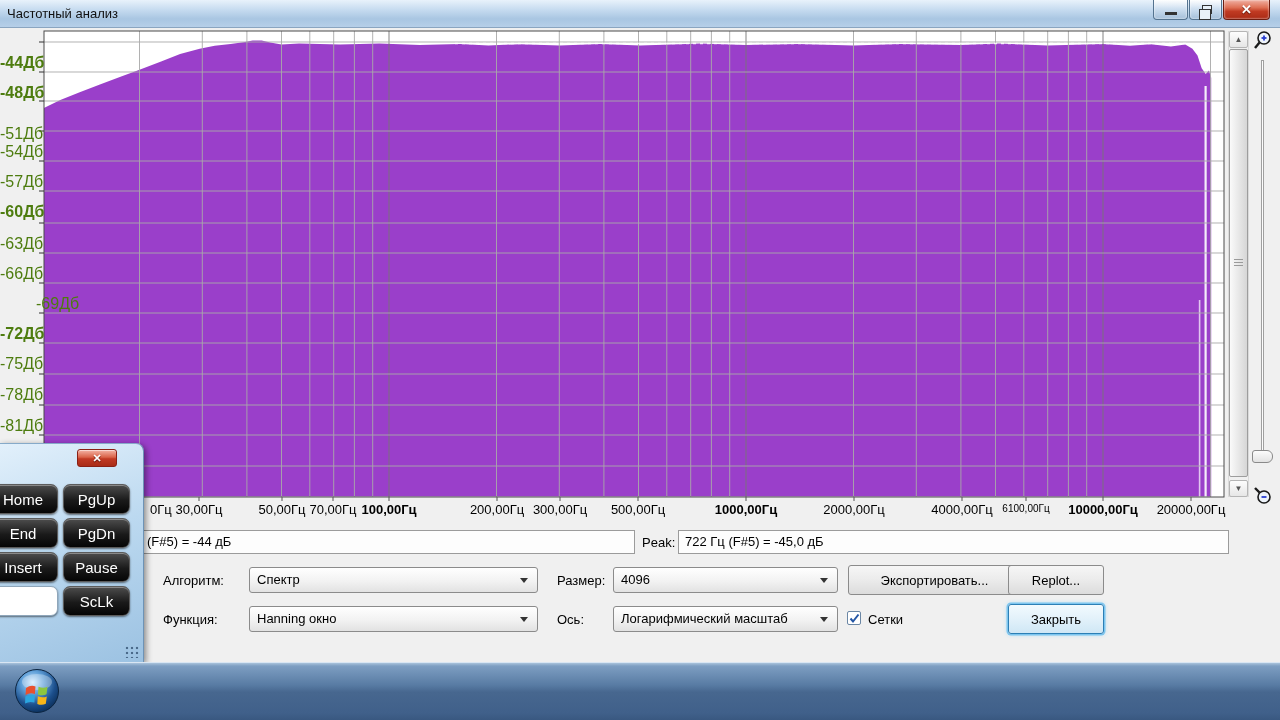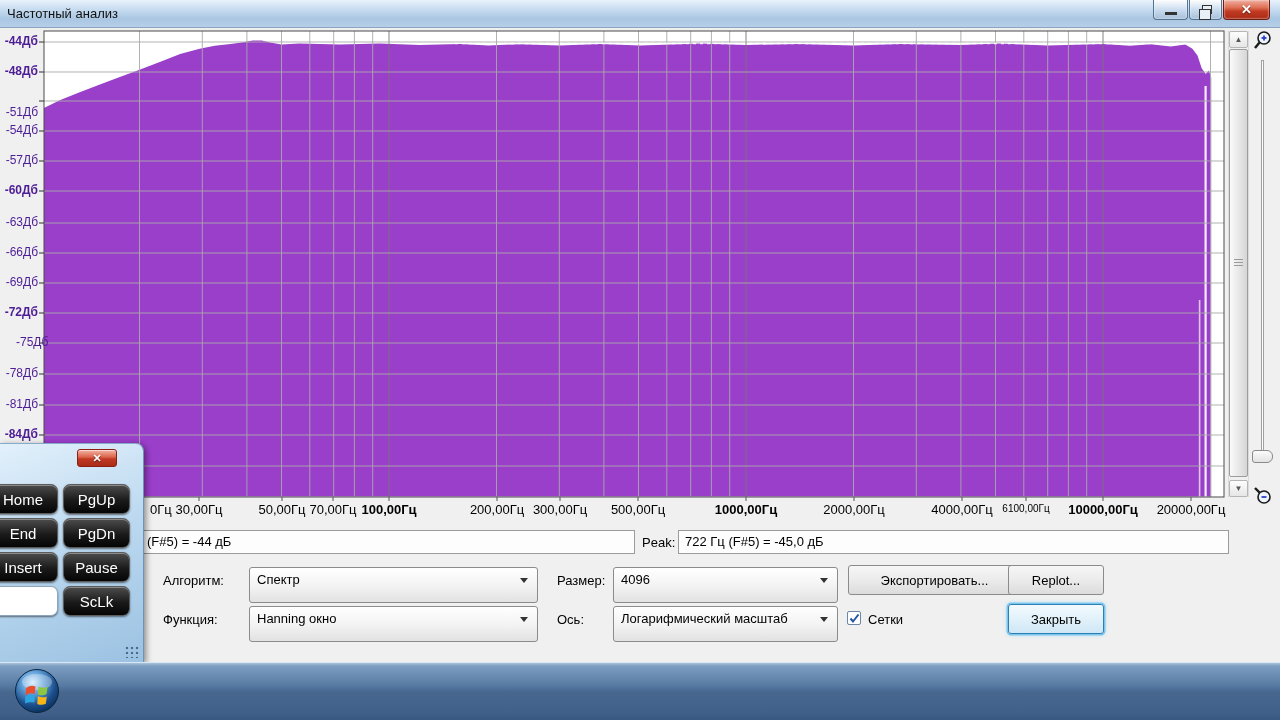--- a/index.html
+++ b/index.html
@@ -16,33 +16,33 @@
     background:linear-gradient(180deg,rgba(255,255,255,.85),rgba(210,225,240,.6) 45%,rgba(160,185,210,.55));
     display:flex;align-items:center;justify-content:center;margin-left:1px;box-shadow:inset 0 0 2px #fff;}
   .winbtn.min{width:35px}.winbtn.max{width:33px}.winbtn.close{width:47px;
     background:linear-gradient(180deg,#f0b0a2 0%,#de6f54 40%,#c03a22 60%,#aa2b16 100%);border-color:#6e1d10;}
   .glyph-min{width:12px;height:3px;background:#333;margin-top:8px;}
   .glyph-max{position:relative;width:10px;height:9px;border:1.5px solid #333;background:#e9f1f8;margin-left:3px;}
   .glyph-max:before{content:"";position:absolute;left:-4px;top:3px;width:10px;height:9px;border:1.5px solid #333;background:#e9f1f8;}
   .glyph-close{color:#fff;font-size:13px;font-weight:bold;text-shadow:0 1px 1px #5a1208;}
 
   
-  .dbl{position:absolute;left:0;width:38px;text-align:right;font-size:12px;color:#4c1d95;}
+  .dbl{position:absolute;left:0;width:38px;text-align:right;font-size:16px;color:#4d7c0f;margin-top:20px;}
   .dbl.b{font-weight:bold;}
   .fql{position:absolute;top:502px;font-size:13px;color:#000;white-space:nowrap;}
   .fql.b{font-weight:bold;}
   .fql.s{font-size:10px;top:503px;}
 
   
   .statbox{position:absolute;height:24px;background:#fdfdfd;border:1px solid #9b9b9b;
     font-size:13px;color:#000;line-height:22px;padding-left:6px;white-space:nowrap;overflow:hidden;}
   .lab{position:absolute;font-size:13px;color:#000;white-space:nowrap;}
 
   
-  .combo{position:absolute;height:36px;border:1px solid #8b8b8b;border-radius:3px;
+  .combo{position:absolute;height:26px;border:1px solid #8b8b8b;border-radius:3px;
     background:linear-gradient(180deg,#ffffff,#f2f2f2 55%,#e2e2e2);
     font-size:13px;line-height:24px;padding-left:7px;color:#000;}
   .combo .arr{position:absolute;right:9px;top:10px;width:0;height:0;
     border-left:4.5px solid transparent;border-right:4.5px solid transparent;border-top:5.5px solid #333;}
   .btn{position:absolute;height:30px;border:1px solid #8b8b8b;border-radius:3px;
     background:linear-gradient(180deg,#f6f6f6,#ebebeb 50%,#dcdcdc);
     font-size:13px;color:#000;display:flex;align-items:center;justify-content:center;}
   .btn.default{border-color:#2c7fb5;box-shadow:0 0 0 1.5px #7cc5ef,0 0 5px #8ed2f5;
     background:linear-gradient(180deg,#f2fafe,#e2f1fa 50%,#cfe7f5);}
   .checkbox{position:absolute;width:14px;height:14px;background:#fff;border:1px solid #6b87a5;border-radius:2px;}
@@ -186,23 +186,23 @@
     </svg>
   <div id="db-labels">
       <div class="dbl b" style="top: 34px;">-44Дб</div>
       <div class="dbl b" style="top: 64px;">-48Дб</div>
       <div class="dbl" style="top: 105px;">-51Дб</div>
       <div class="dbl" style="top: 123px;">-54Дб</div>
       <div class="dbl" style="top: 153px;">-57Дб</div>
       <div class="dbl b" style="top: 183px;">-60Дб</div>
       <div class="dbl" style="top: 215px;">-63Дб</div>
       <div class="dbl" style="top: 245px;">-66Дб</div>
-      <div class="dbl" style="top: 275px;">-69Дб</div>
+      <div class="dbl" style="top: 275px; padding-left: 36px;">-69Дб</div>
       <div class="dbl b" style="top: 305px;">-72Дб</div>
-      <div class="dbl" style="top: 335px; padding-left: 16px;">-75Дб</div>
+      <div class="dbl" style="top: 335px;">-75Дб</div>
       <div class="dbl" style="top: 366px;">-78Дб</div>
       <div class="dbl" style="top: 397px;">-81Дб</div>
       <div class="dbl b" style="top: 427px;">-84Дб</div>
     </div>
   <div id="fq-labels">
       <div class="fql" style="left: 150px; text-align: center;">0Гц</div>
       <div class="fql" style="left: 199px; transform: translateX(-50%);">30,00Гц</div>
       <div class="fql" style="left: 282px; transform: translateX(-50%);">50,00Гц</div>
       <div class="fql" style="left: 333px; transform: translateX(-50%);">70,00Гц</div>
       <div class="fql b" style="left: 389px; transform: translateX(-50%);">100,00Гц</div>

